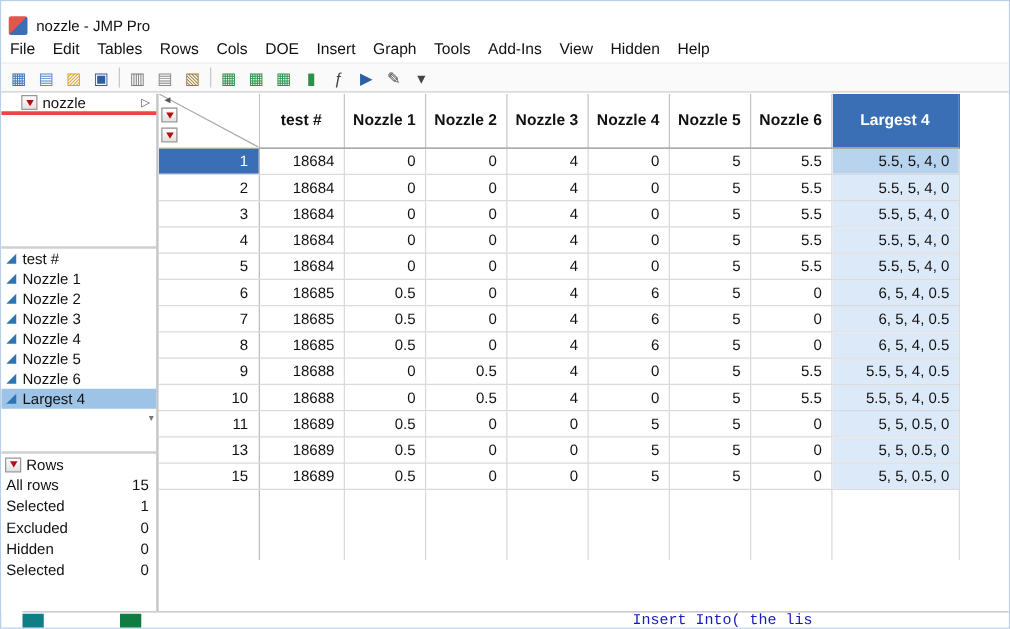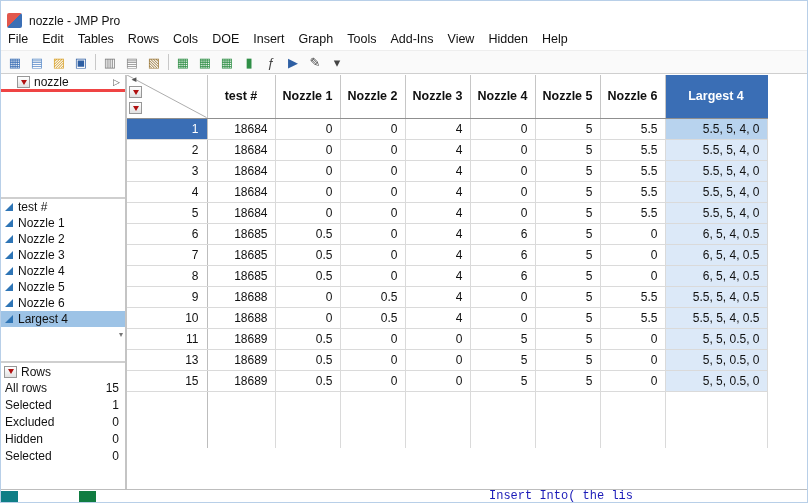--- a/index.html
+++ b/index.html
@@ -62,21 +62,21 @@
   .ct2 { position:absolute; left:2px; top:27px; }
   tbody td { height:21px; font-size:12px; color:#111; border-right:1px solid #dadada; border-bottom:1px solid #dadada;
              padding:0 7px 0 2px; text-align:right; background:#fff; }
   td.rownum { border-right:1px solid #bdbdbd; padding-right:8px; }
   td.rownum.sel { background:#3a6eb5; color:#fff; }
   td.c4 { text-align:right; padding-left:5px; background:#dce9f8; }
   td.c4.strong { background:#b8d3ee; }
   tr.filler td { height:57px; border-bottom:none; background:#fff; }
 
   
-  .bottomstrip { position:absolute; left:0; bottom:0; right:0; height:13px; background:#fff; border-top:1px solid #bdbdbd; }
+  .bottomstrip { position:absolute; left:17px; bottom:0; right:0; height:13px; background:#fff; border-top:1px solid #bdbdbd; }
   .frag { position:absolute; top:1px; height:12px; }
   .frag-teal  { left:0;  width:17px; background:#0f7e86; }
   .frag-green { left:78px; width:17px; background:#107c41; }
   .codefrag { position:absolute; left:488px; top:-1px; font-family:"Liberation Mono", monospace;
               font-size:12px; color:#1a1ab8; }
 </style>
 </head>
 <body>
 
 <div class="app">

